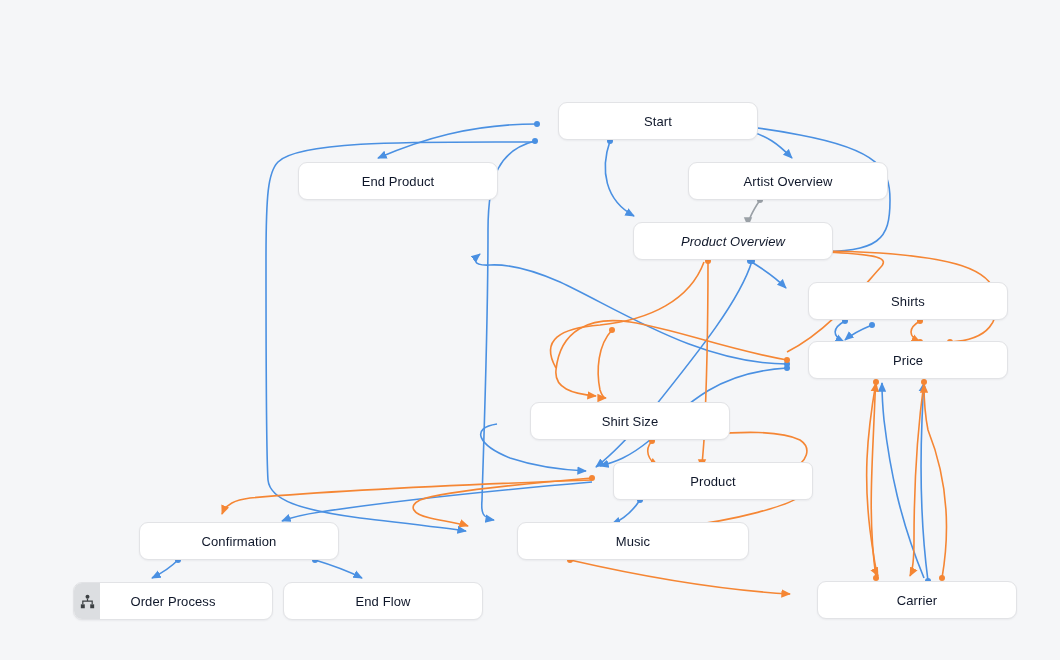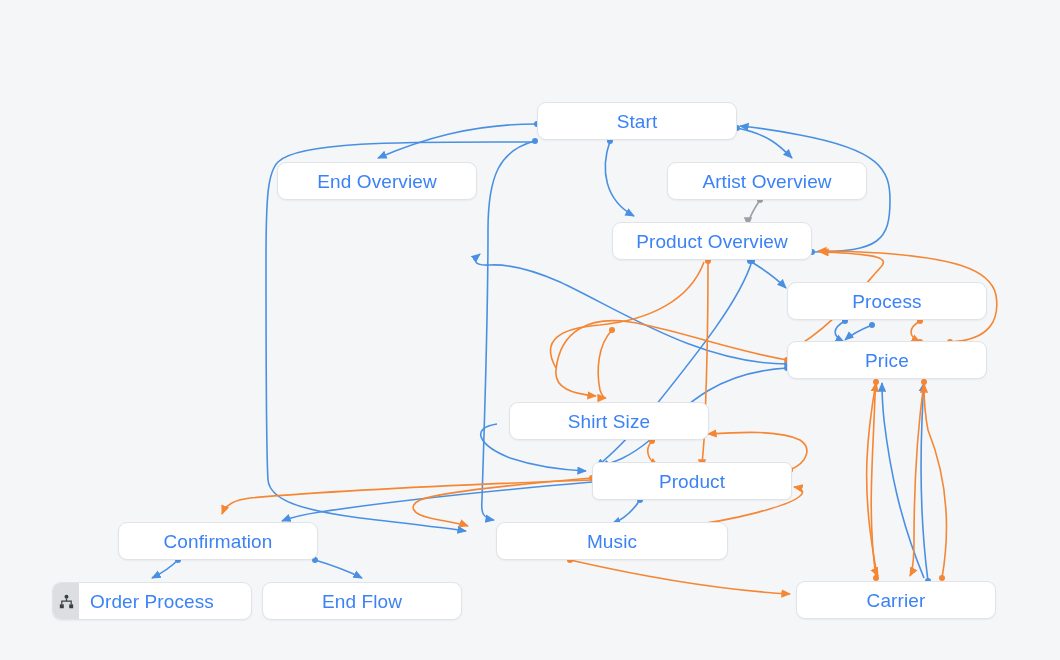--- a/index.html
+++ b/index.html
@@ -32,24 +32,25 @@
   .node {
     position: absolute;
     box-sizing: border-box;
     background: #ffffff;
     border: 1px solid #e2e3e6;
     border-radius: 9px;
     box-shadow: 0 1px 2px rgba(16,24,40,0.05);
     display: flex;
     align-items: center;
     justify-content: center;
-    color: #3b82f6;
-    font-size: 19px;
+    color: #0f172a;
+    font-size: 13px;
     letter-spacing: 0.1px;
     user-select: none;
+    margin-left: 21px;
   }
   .node .label {
     display: block;
     text-align: center;
     line-height: 1;
   }
   .node.has-icon {
   }
   .node-icon {
     position: absolute;
@@ -191,33 +192,33 @@
       <path d="M704,262 C690,300 650,320 600,325 C560,328 540,340 556,368" stroke="#f58634"></path>
 
     </g>
   </svg>
 
   <div class="node" style="left:537px;top:102px;width:200px;height:38px;">
     <span class="label">Start</span>
   </div>
 
   <div class="node" style="left:277px;top:162px;width:200px;height:38px;">
-    <span class="label">End Overview</span>
+    <span class="label">End Product</span>
   </div>
 
   <div class="node" style="left:667px;top:162px;width:200px;height:38px;">
     <span class="label">Artist Overview</span>
   </div>
 
-  <div class="node" style="left:612px;top:222px;width:200px;height:38px;">
+  <div class="node" style="left:612px;top:222px;width:200px;height:38px;font-style:italic;">
     <span class="label">Product Overview</span>
   </div>
 
   <div class="node" style="left:787px;top:282px;width:200px;height:38px;">
-    <span class="label">Process</span>
+    <span class="label">Shirts</span>
   </div>
 
   <div class="node" style="left:787px;top:341px;width:200px;height:38px;">
     <span class="label">Price</span>
   </div>
 
   <div class="node" style="left:509px;top:402px;width:200px;height:38px;">
     <span class="label">Shirt Size</span>
   </div>
 

